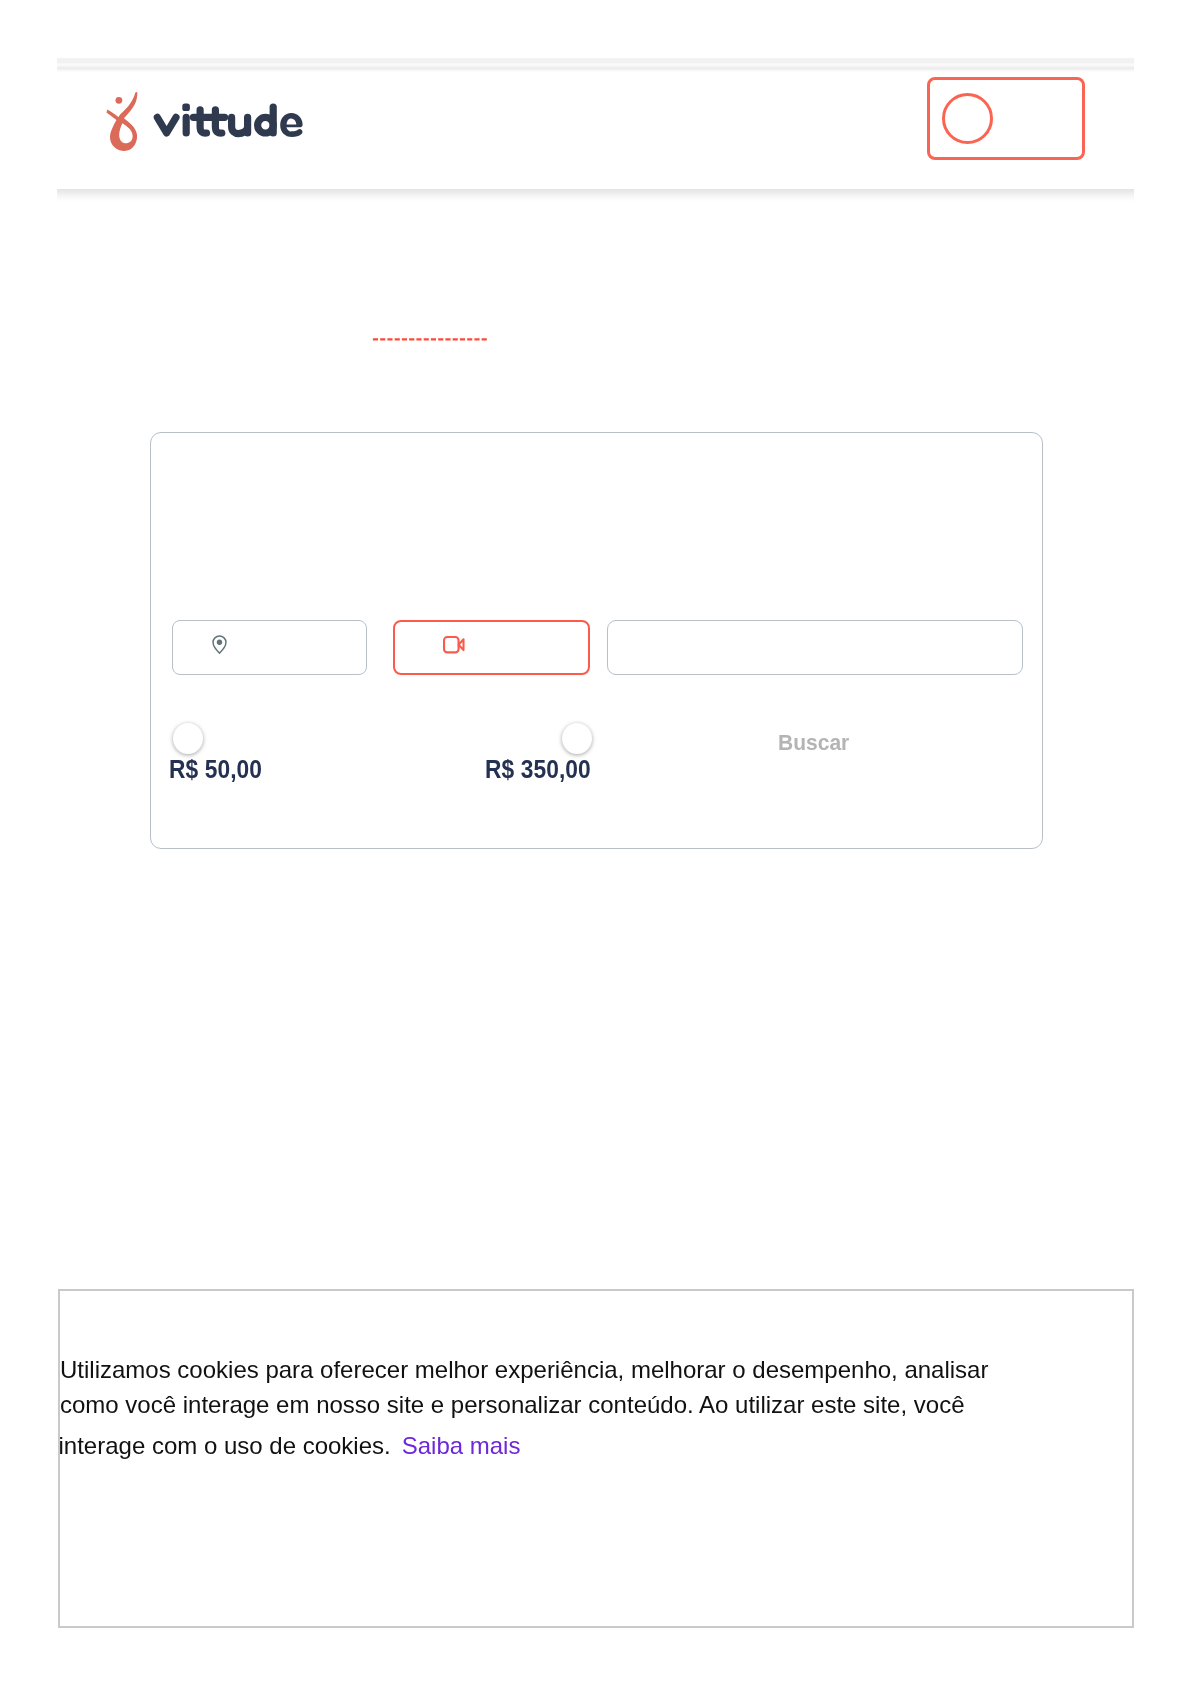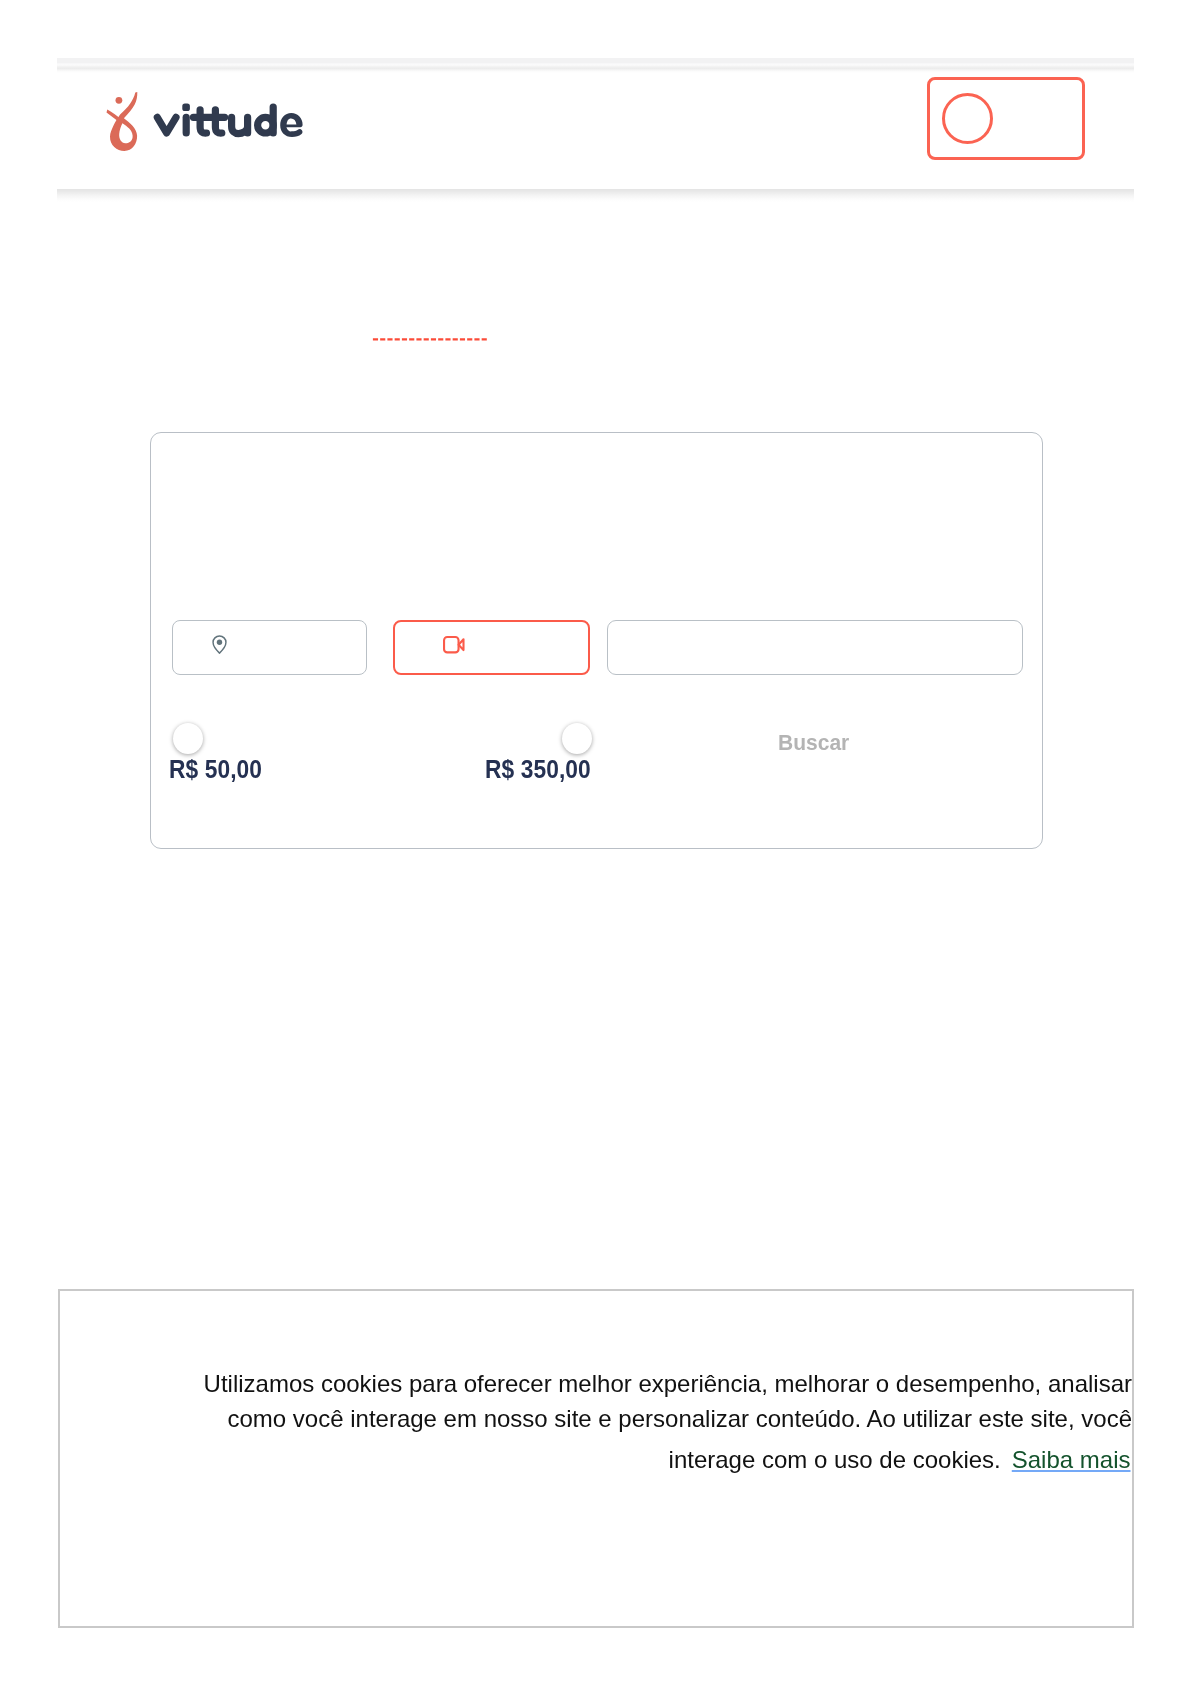--- a/index.html
+++ b/index.html
@@ -83,25 +83,25 @@
 
   
   .cookie{
     position:absolute;left:58px;top:1289px;width:1076px;height:339px;
     border:2px solid #c9c9c9;background:#ffffff;
   }
   .cookie-text{
     position:absolute;left:0;top:0;width:1072px;
     font-size:24px;color:#111111;
   }
-  .cookie-line{position:absolute;width:100%;text-align:right;white-space:nowrap;margin-top:14px;}
+  .cookie-line{position:absolute;width:100%;text-align:left;white-space:nowrap;}
   .cookie-line.l1{top:65px;}
   .cookie-line.l2{top:100px;}
   .cookie-line.l3{top:141px;margin-left:-1.5px;}
-  .cookie-link{color:#14532d;text-decoration:underline;text-decoration-color:#74a9f7;margin-left:11px;}
+  .cookie-link{color:#6d28d9;text-decoration-color:#74a9f7;margin-left:11px;}
 </style>
 </head>
 <body>
 
 <div class="page">
 
   <div class="header-shadow"></div>
   <div class="header">
     <div class="header-topstrip"></div>
 

